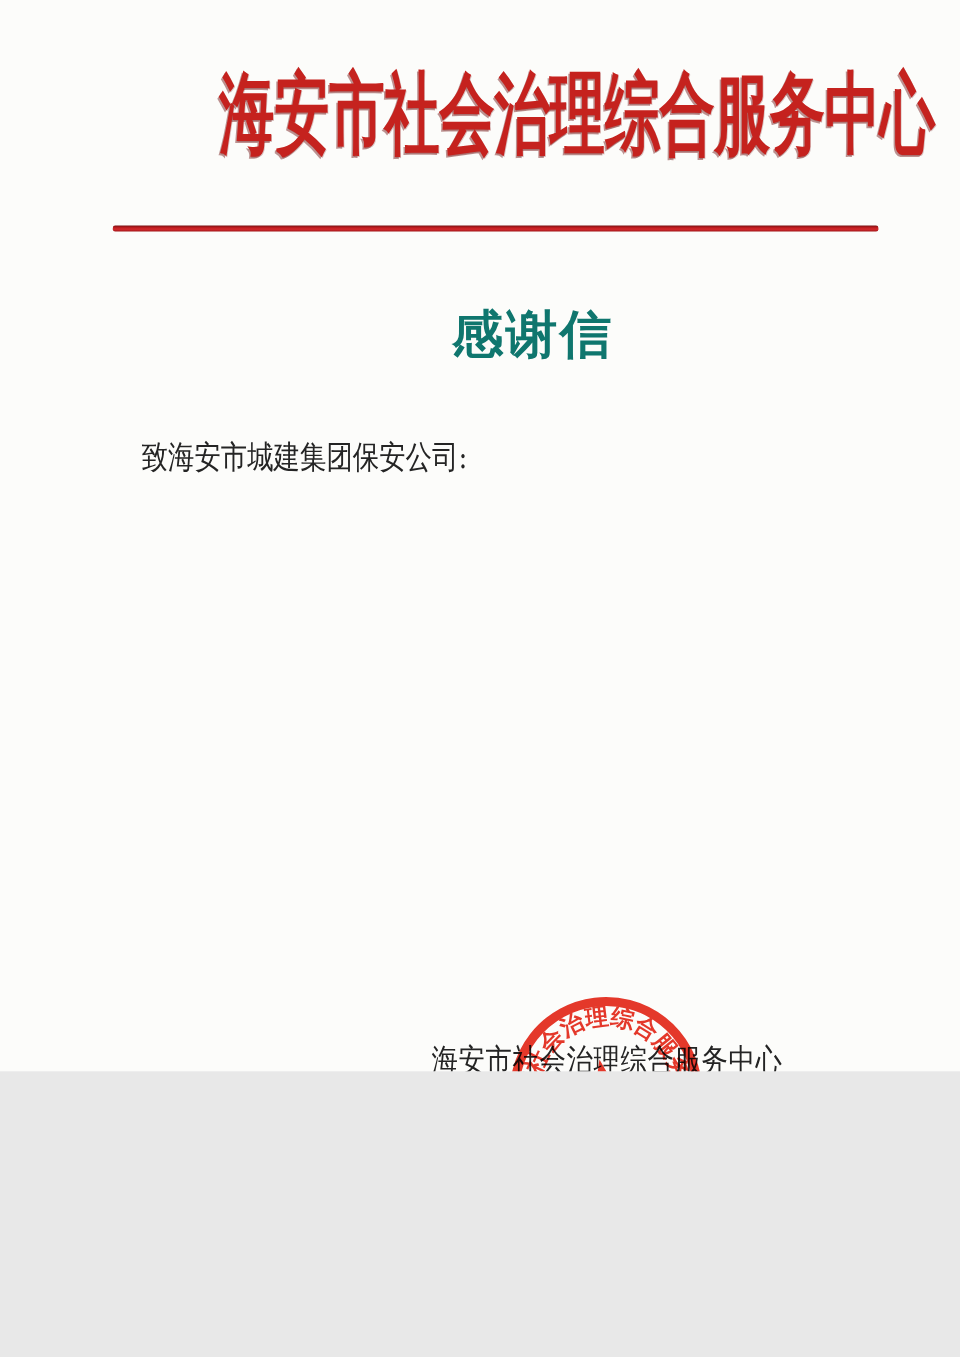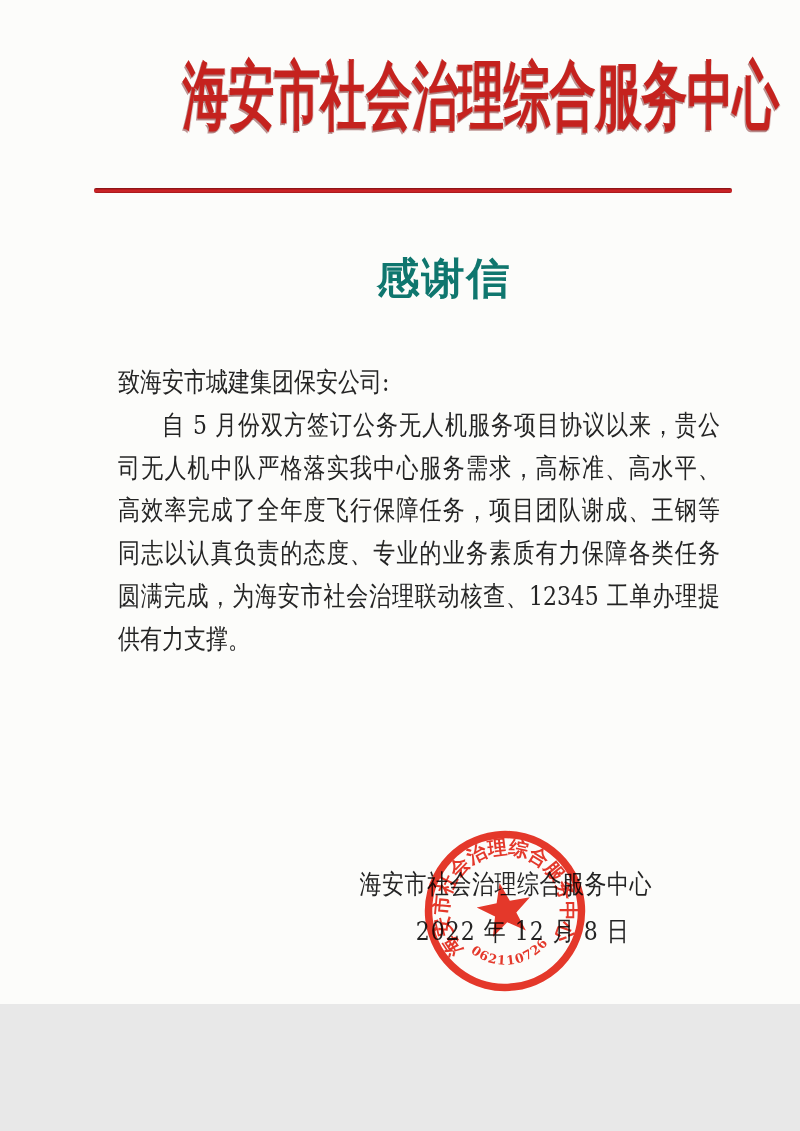--- a/index.html
+++ b/index.html
@@ -6,21 +6,21 @@
     --letterhead-red:#c5221e;
     --letterhead-shadow:#6e100f;
     --rule-red:#bf1c1f;
     --seal-red:#e5291b;
     --text-black:#242424;
     --page-bg:#fcfcfa;
   }
   html,body{margin:0;padding:0;background:#e8e8e8;}
   .page{
     position:relative;
-    width:800px;height:1004px;
+    width:800px;height:893px;
     margin:0 auto;
     background:var(--page-bg);
     overflow:hidden;
     font-family:"DejaVu Serif","Liberation Serif",serif;
     color:var(--text-black);
   }
   
   .letterhead{
     position:absolute;top:54px;left:0;width:100%;
     text-align:center;white-space:nowrap;
@@ -100,28 +100,20 @@
   <div class="letterhead">
     <span class="org">海安市社会治理综合服务中心</span>
   </div>
 
   <div class="rule"></div>
 
   <div class="title">感谢信</div>
 
   <div class="body">
     <div class="bline loose">致海安市城建集团保安公司:</div>
-    <div>
-      <div class="bline indent">自 5 月份双方签订公务无人机服务项目协议以来，贵公</div>
-      <div class="bline">司无人机中队严格落实我中心服务需求，高标准、高水平、</div>
-      <div class="bline">高效率完成了全年度飞行保障任务，项目团队谢成、王钢等</div>
-      <div class="bline">同志以认真负责的态度、专业的业务素质有力保障各类任务</div>
-      <div class="bline">圆满完成，为海安市社会治理联动核查、12345 工单办理提</div>
-      <div class="bline loose">供有力支撑。</div>
-    </div>
   </div>
 
   <div class="sig">
     <span class="org">海安市社会治理综合服务中心</span>
     <span class="date">2022 年 12 月 8 日</span>
   </div>
 
   <svg class="seal" viewBox="0 0 200 200" aria-hidden="true">
     <defs>
       <path id="sealNameArc" d="M 47.9,143.7 A 68,68 0 1,1 152.1,143.7" fill="none"></path>

